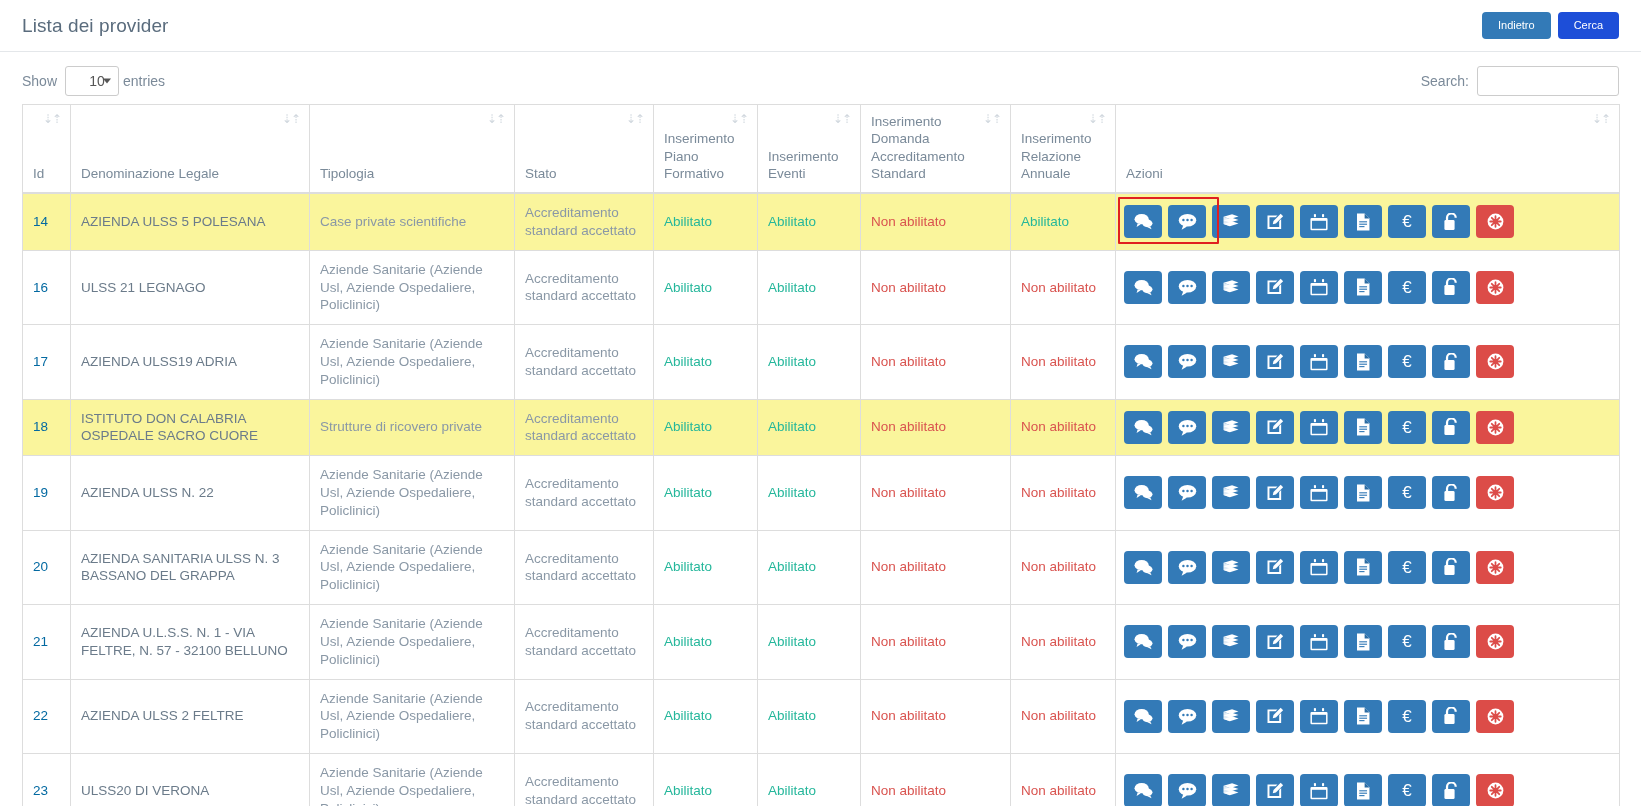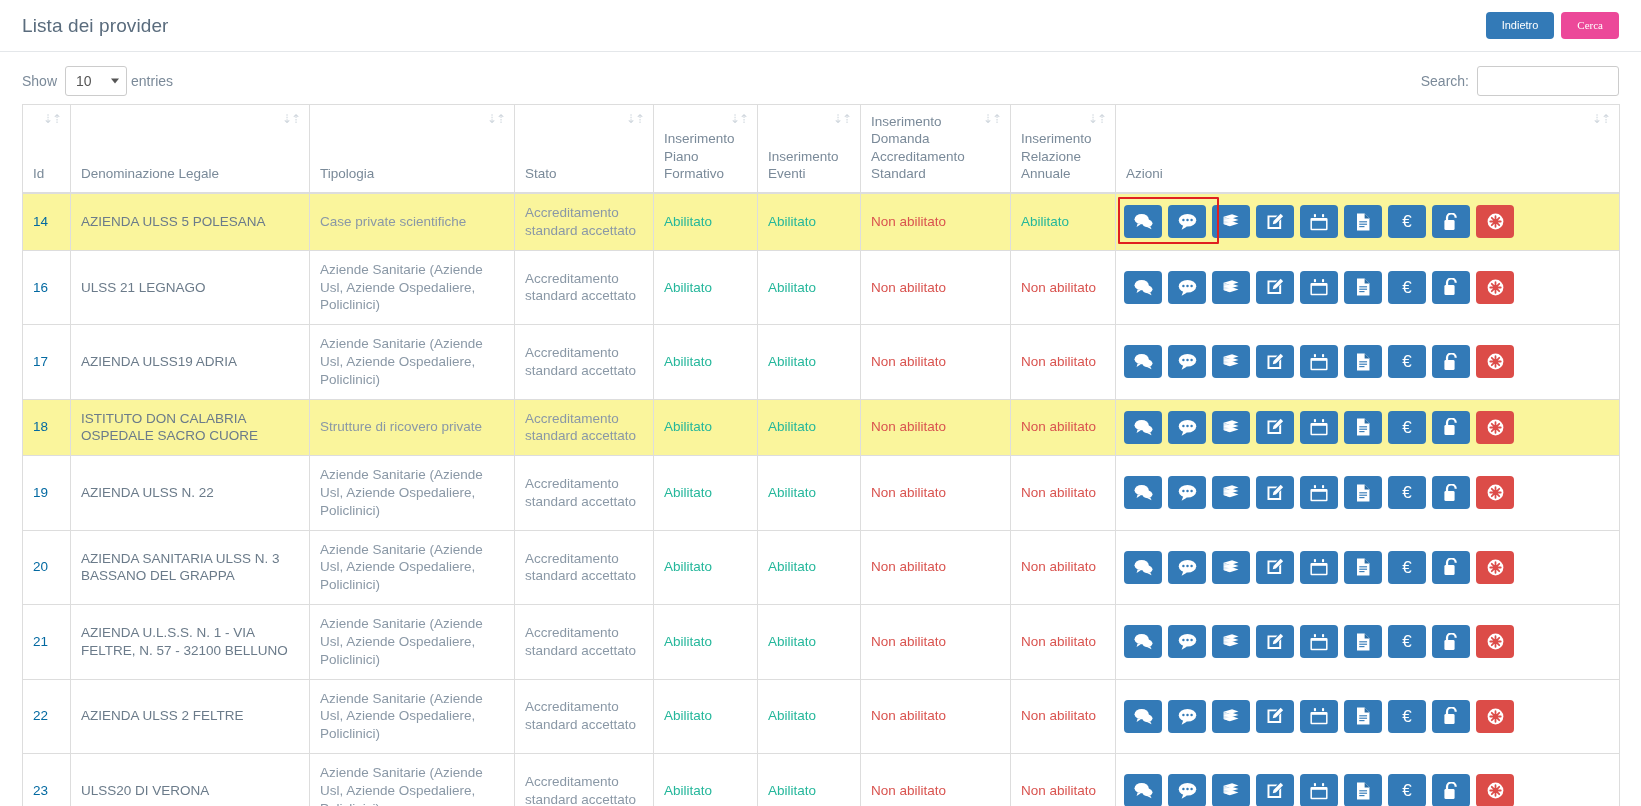--- a/index.html
+++ b/index.html
@@ -28,40 +28,41 @@
   }
   .head-actions { margin-left: auto; display: flex; gap: 7px; }
   .btn {
     border: none; border-radius: 4px;
     color: #fff; font-size: 11px;
     font-family: "Liberation Sans", sans-serif;
     padding: 7px 16px 8px;
     cursor: pointer; line-height: 1.1;
   }
   .btn-primary { background: #337ab7; }
-  .btn-success { background: #ec4899; font-family: Liberation Serif, serif; }
+  .btn-success { background: #1d4ed8; }
 
   
   .controls {
     display: flex; align-items: center;
     padding: 16px 22px 10px 22px;
     height: 52px;
   }
   .len-wrap { display: flex; align-items: center; font-size: 14px; color: #7b8a99; }
   .len-wrap .lbl { margin-right: 8px; }
   .len-wrap .lbl2 { margin-left: 4px; }
   .select-box {
     position: relative;
     border: 1px solid #ccc; border-radius: 3px;
     background: #fff;
-    height: 30px; width: 62px;
+    height: 30px; width: 54px;
     display: flex; align-items: center;
     padding-left: 10px;
     font-size: 14px; color: #555;
     cursor: pointer;
+    justify-content: center;
   }
   .select-box .caret {
     position: absolute; right: 7px; top: 50%;
     transform: translateY(-50%);
     width: 0; height: 0;
     border-left: 4px solid transparent;
     border-right: 4px solid transparent;
     border-top: 5px solid #555;
   }
   .search-wrap {

